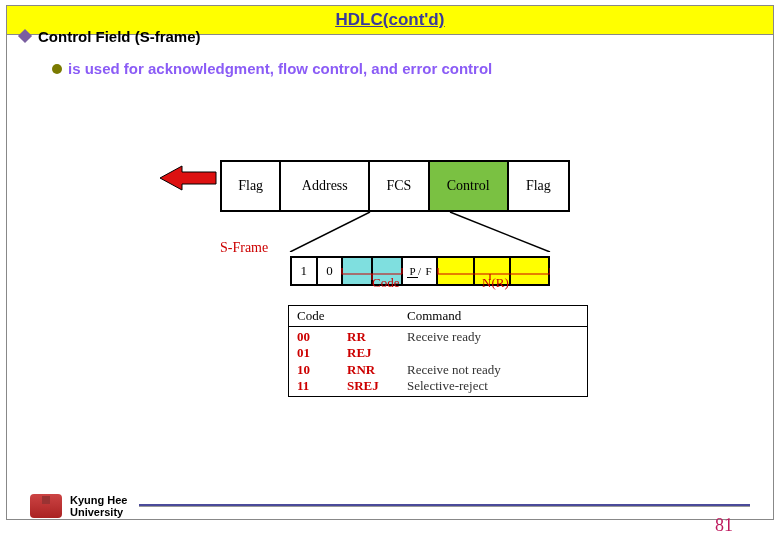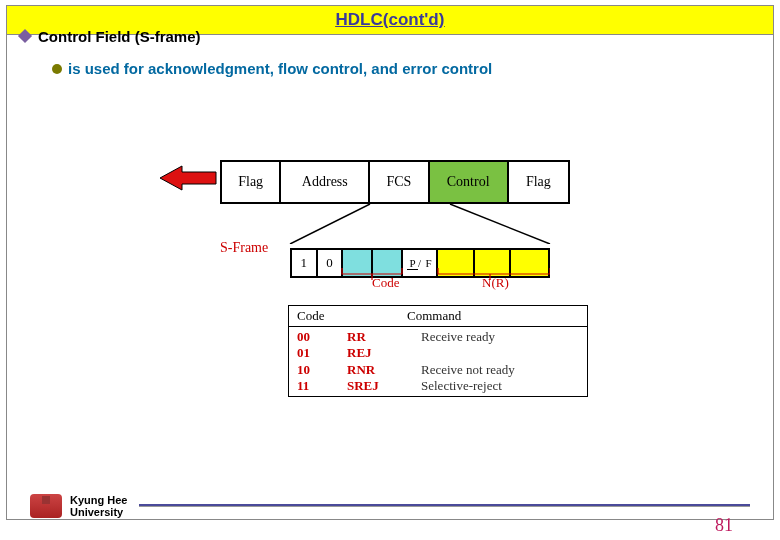--- a/index.html
+++ b/index.html
@@ -59,35 +59,35 @@
   }
   .line1 {
     font-weight: bold;
     font-size: 15px;
     color: #000;
     margin-bottom: 14px;
   }
   .line2 {
     font-weight: bold;
     font-size: 15px;
-    color: #0369a1;
+    color: #8b5cf6;
     margin-left: 32px;
     line-height: 1.3;
   }
   
   .diagram {
     position: absolute;
     top: 160px;
     left: 160px;
     width: 460px;
   }
   .frame-row {
     display: flex;
     border: 2px solid #000;
-    height: 44px;
+    height: 52px;
     position: relative;
     margin-left: 60px;
     width: 350px;
   }
   .frame-cell {
     border-right: 2px solid #000;
     display: flex;
     align-items: center;
     justify-content: center;
     font-family: "Times New Roman", serif;
@@ -162,21 +162,21 @@
   .ct-body {
     padding: 2px 0;
   }
   .ct-row {
     display: flex;
     padding: 0 8px;
     line-height: 1.25;
   }
   .ct-code { width: 50px; color: #c00; font-weight: bold; }
   .ct-abbr { width: 60px; color: #c00; font-weight: bold; }
-  .ct-cmd { flex: 1; color: #333; margin-left: 14px; }
+  .ct-cmd { flex: 1; color: #333; }
   
   .footer {
     position: absolute;
     bottom: 22px;
     left: 30px;
     right: 30px;
     display: flex;
     align-items: center;
   }
   .logo {

